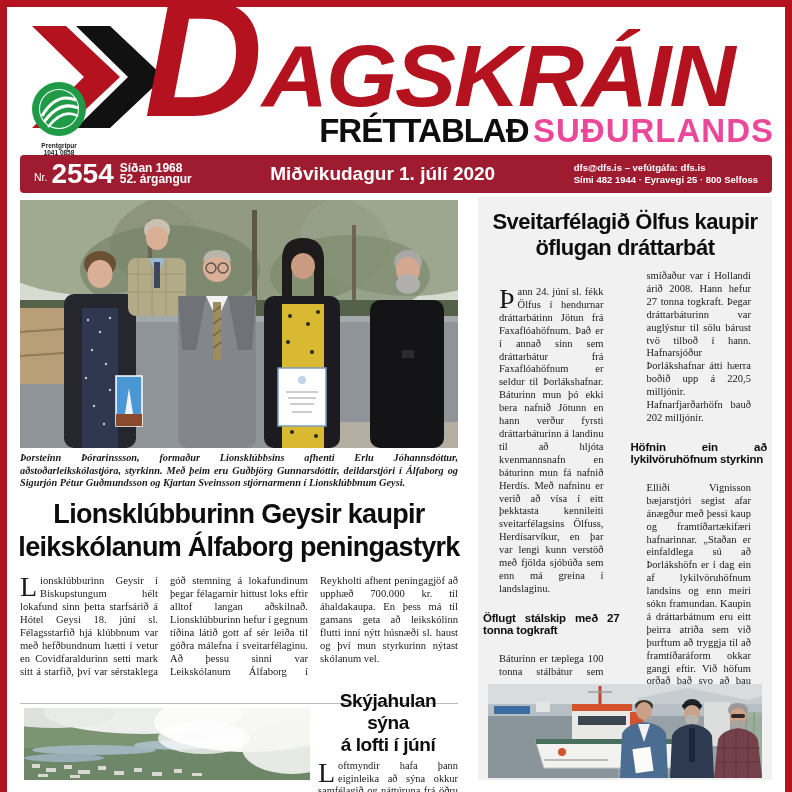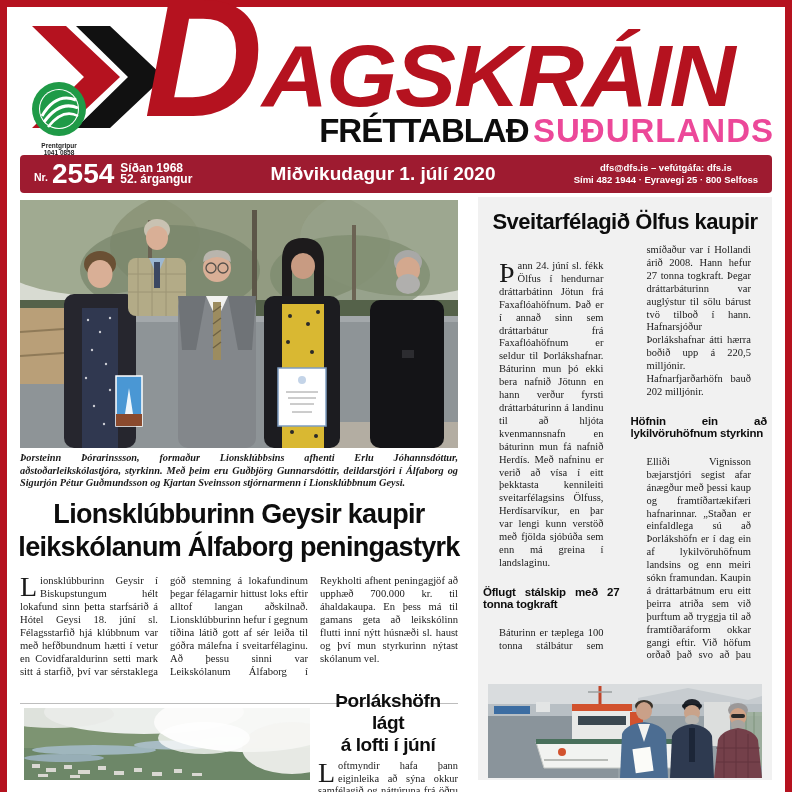--- a/index.html
+++ b/index.html
@@ -35,25 +35,25 @@
   .swan{position:absolute;left:24px;top:80px;width:70px;text-align:center;}
   .swan .tiny{font-size:6.5px;font-weight:bold;line-height:7px;color:#222;}
 
   
   .infobar{
     position:absolute;left:20px;top:155px;width:752px;height:38px;
     background:#9e1b30;border-radius:4px;color:#fff;
     display:flex;align-items:center;box-sizing:border-box;padding:0 14px;
   }
   .nr-group{display:flex;align-items:flex-end;gap:4px;}
-  .nr-label{font-size:10.5px;font-weight:bold;padding-bottom:5px;}
+  .nr-label{font-size:10.5px;font-weight:normal;padding-bottom:5px;}
   .nr-big{font-size:28px;font-weight:bold;line-height:28px;letter-spacing:0;}
   .nr-stack{font-size:12px;font-weight:bold;line-height:11px;padding-bottom:3px;padding-left:2px;}
   .bar-date{flex:1;text-align:center;font-weight:bold;font-size:19px;}
-  .bar-contact{text-align:center;font-size:9.5px;font-weight:bold;line-height:12px;}
+  .bar-contact{text-align:left;font-size:9.5px;font-weight:bold;line-height:12px;}
 
   
   .group-photo{position:absolute;left:20px;top:200px;width:438px;height:248px;}
   .caption{
     position:absolute;left:20px;top:452px;width:438px;
     font-family:"Liberation Serif",serif;font-style:italic;font-weight:bold;
     font-size:10.3px;line-height:12.6px;text-align:justify;color:#1a1a1a;
   }
   .lions-headline{
     position:absolute;left:14px;top:498px;width:450px;text-align:center;
@@ -280,29 +280,30 @@
   </g>
   <ellipse cx="120" cy="4" rx="100" ry="22" fill="#f2f3f2" opacity="0.95"></ellipse>
   <ellipse cx="225" cy="14" rx="95" ry="30" fill="#fbfbfa" opacity="0.97"></ellipse>
   <ellipse cx="268" cy="40" rx="50" ry="26" fill="#f4f4f2" opacity="0.9"></ellipse>
   <ellipse cx="30" cy="6" rx="60" ry="14" fill="#e9eae8" opacity="0.9"></ellipse>
   <ellipse cx="180" cy="30" rx="46" ry="16" fill="#ffffff" opacity="0.75"></ellipse>
 </svg>
 
 <div class="sky-block">
   <div class="sky-headline">
-    <span>Þorlákshöfn lágt</span><br>
+    <span>Skýjahulan sýna</span><br>
     <span>á lofti í júní</span>
   </div>
   <p class="sky-body dc" style="margin-bottom:0">Loftmyndir hafa þann eiginleika að sýna okkur samfélagið og náttúruna frá öðru sjónarhorni en við sjáum dags daglega. Þessi loftmynd er tekin af Þóri Tryggvasyni á flugi rétt</p>
 </div>
 
 <div class="olfus-panel">
   <div class="olfus-headline">
     <span>Sveitarfélagið Ölfus kaupir</span><br>
+    <span>öflugan dráttarbát</span>
   </div>
   <div class="olfus-body">
     <p class="dc">Þann 24. júní sl. fékk Ölfus í hendurnar dráttarbátinn Jötun frá Faxaflóahöfnum. Það er í annað sinn sem dráttarbátur frá Faxaflóahöfnum er seldur til Þorlákshafnar. Báturinn mun þó ekki bera nafnið Jötunn en hann verður fyrsti dráttarbáturinn á landinu til að hljóta kvenmannsnafn en báturinn mun fá nafnið Herdís. Með nafninu er verið að vísa í eitt þekktasta kennileiti sveitarfélagsins Ölfuss, Herdísarvíkur, en þar var lengi kunn verstöð með fjölda sjóbúða sem enn má greina í landslaginu.</p>
     <h3>Öflugt stálskip með 27 tonna togkraft</h3>
     <p>Báturinn er tæplega 100 tonna stálbátur sem smíðaður var í Hollandi árið 2008. Hann hefur 27 tonna togkraft. Þegar dráttarbáturinn var auglýstur til sölu bárust tvö tilboð í hann. Hafnarsjóður Þorlákshafnar átti hærra boðið upp á 220,5 milljónir. Hafnarfjarðarhöfn bauð 202 milljónir.</p>
     <h3>Höfnin ein að lykilvöruhöfnum styrkinn</h3>
     <p>Elliði Vignisson bæjarstjóri segist afar ánægður með þessi kaup og framtíðartækifæri hafnarinnar. „Staðan er einfaldlega sú að Þorlákshöfn er í dag ein af lykilvöruhöfnum landsins og enn meiri sókn framundan. Kaupin á dráttarbátnum eru eitt þeirra atriða sem við þurftum að tryggja til að framtíðaráform okkar gangi eftir. Við höfum orðað það svo að þau hafi verið nauðsynleg en hreint ekki nægjanleg.“ Elliði segir að næsta skref sé að stækka höfnina þannig að hægt verði að taka inn allt að 180 metra löng og 30 metra breið skip. „Við hjá sveitarfélaginu höfum öll lagst á eitt við að tryggja fjármögnun þessa verkefnis og vonumst til þess að hægt verði að ljúka undirbúningi síðla árs og hefja verklega framkvæmd þar að lútandi á næsta ári. Gangi allt eftir gætum við horft til þess að árið 2022 verði hægt að taka í notkun gjörbreytta og öflugri höfn. „Markmið okkar er einfalt, Þorlákshöfn á að vera lykilhöfn í siglingum með vörur og farþega milli Íslands og Evrópu en samhliða að þjóna fiskiskipaflotanum til jafns á við það sem best gerist, segir Elliði Vignisson, bæjarstjóri Ölfuss.“</p>
 
   </div>
 </div>

